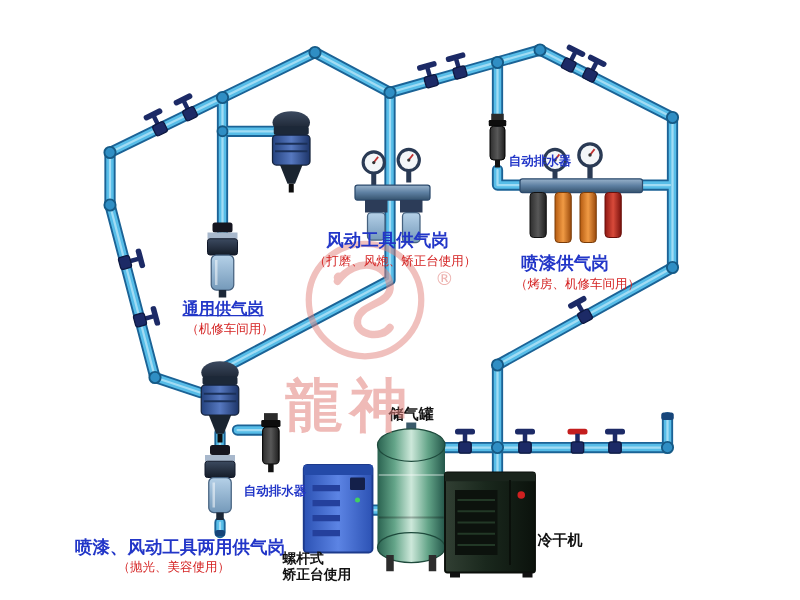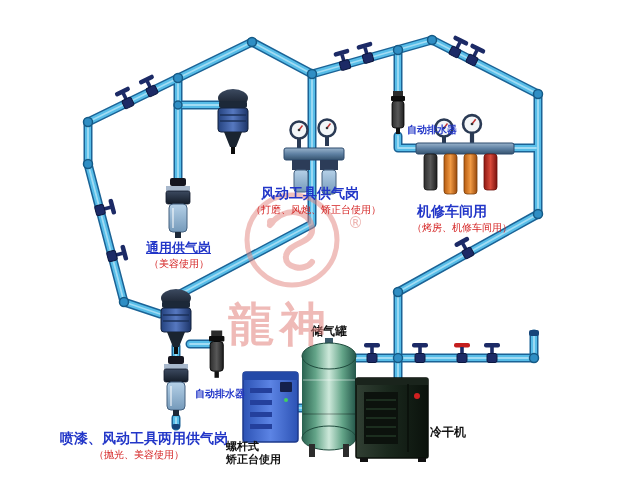--- a/index.html
+++ b/index.html
@@ -243,26 +243,26 @@
       <line x1="366" y1="436" x2="396" y2="436"></line>
     </g>
     <line x1="408" y1="384" x2="408" y2="452" stroke="#0a0f0a" stroke-width="1.5"></line>
     <circle cx="417" cy="396" r="3" fill="#d02020"></circle>
     <rect x="360" y="458" width="8" height="4" fill="#111"></rect>
     <rect x="418" y="458" width="8" height="4" fill="#111"></rect>
   </g>
 </svg>
 
 <div class="lbl t-blue fs13" style="left:146px;top:241px">通用供气岗</div>
-<div class="lbl t-red fs10" style="left:149px;top:258px">（美容使用）</div>
+<div class="lbl t-red fs10" style="left:149px;top:258px">（机修车间用）</div>
 
 <div class="lbl t-blue fs14" style="left:261px;top:185px">风动工具供气岗</div>
 <div class="lbl t-red fs10" style="left:251px;top:204px">（打磨、风炮、矫正台使用）</div>
 
-<div class="lbl t-blue fs14" style="left:417px;top:203px">机修车间用</div>
+<div class="lbl t-blue fs14" style="left:417px;top:203px">喷漆供气岗</div>
 <div class="lbl t-red fs10" style="left:412px;top:222px">（烤房、机修车间用）</div>
 
 <div class="lbl t-blue fs14" style="left:60px;top:430px">喷漆、风动工具两用供气岗</div>
 <div class="lbl t-red fs10" style="left:94px;top:449px">（抛光、美容使用）</div>
 
 <div class="lbl t-blue fs10" style="left:407px;top:124px">自动排水器</div>
 <div class="lbl t-blue fs10" style="left:195px;top:388px">自动排水器</div>
 
 <div class="lbl t-black fs12" style="left:311px;top:325px">储气罐</div>
 

